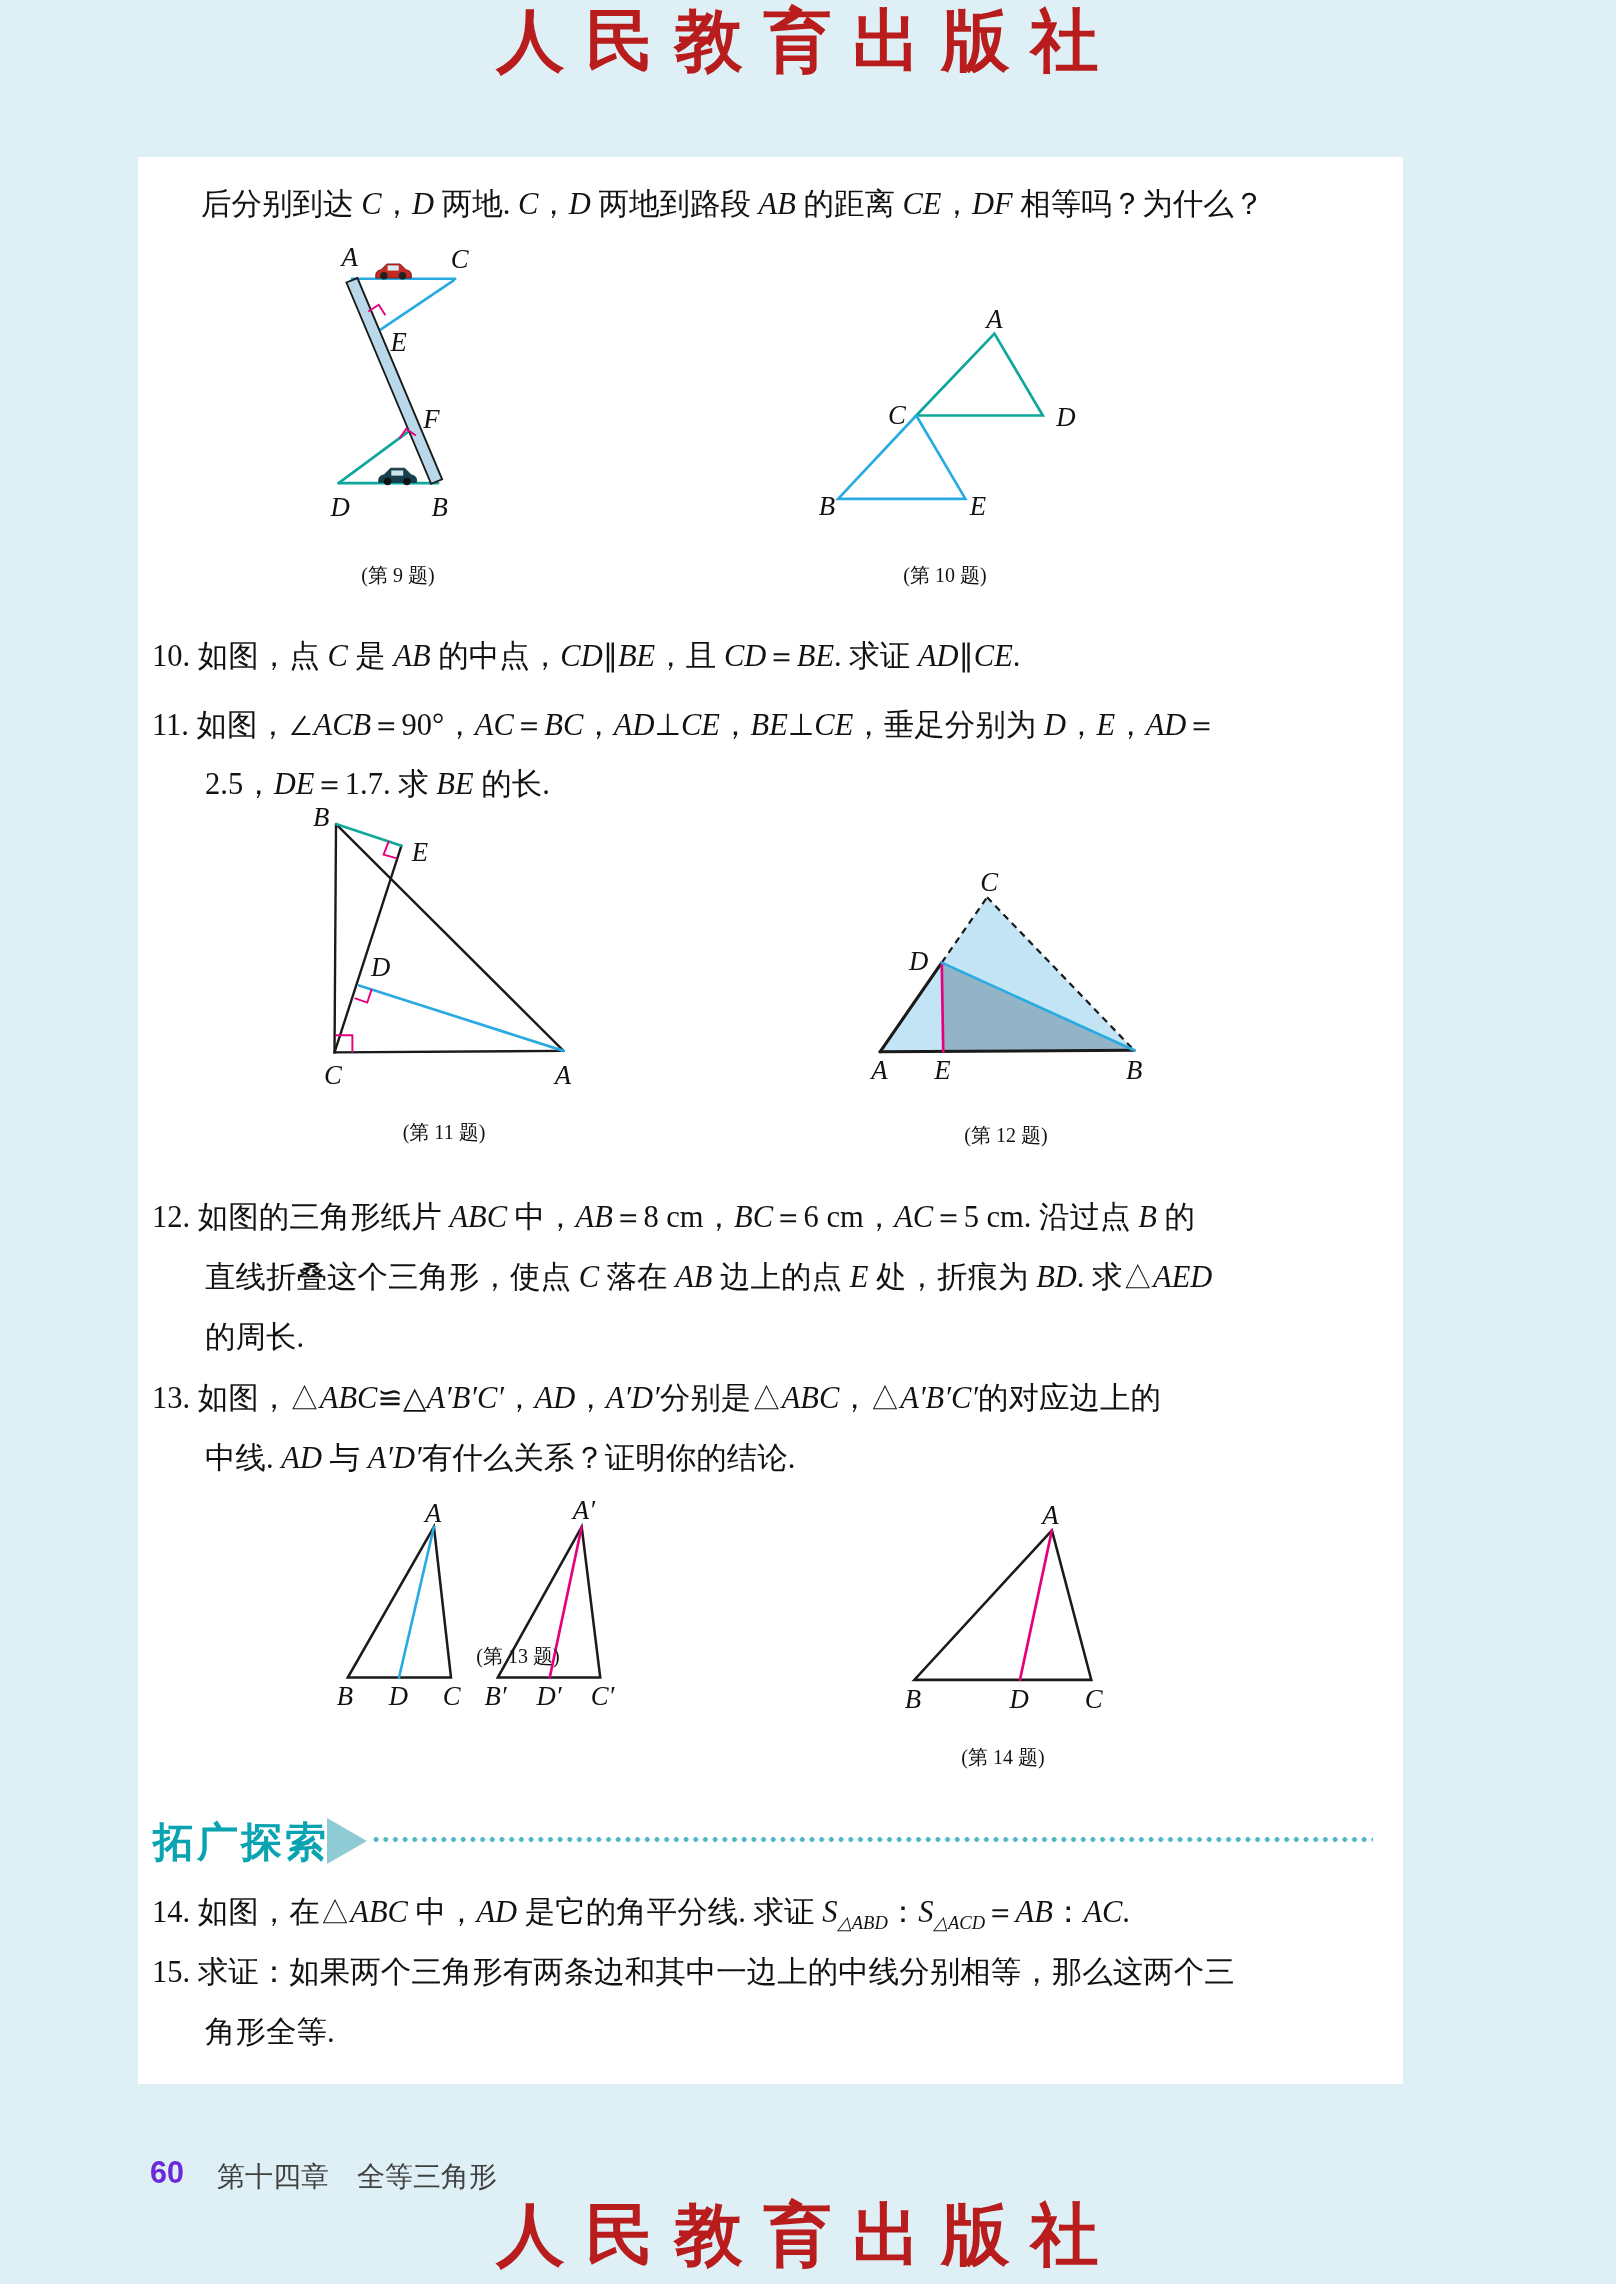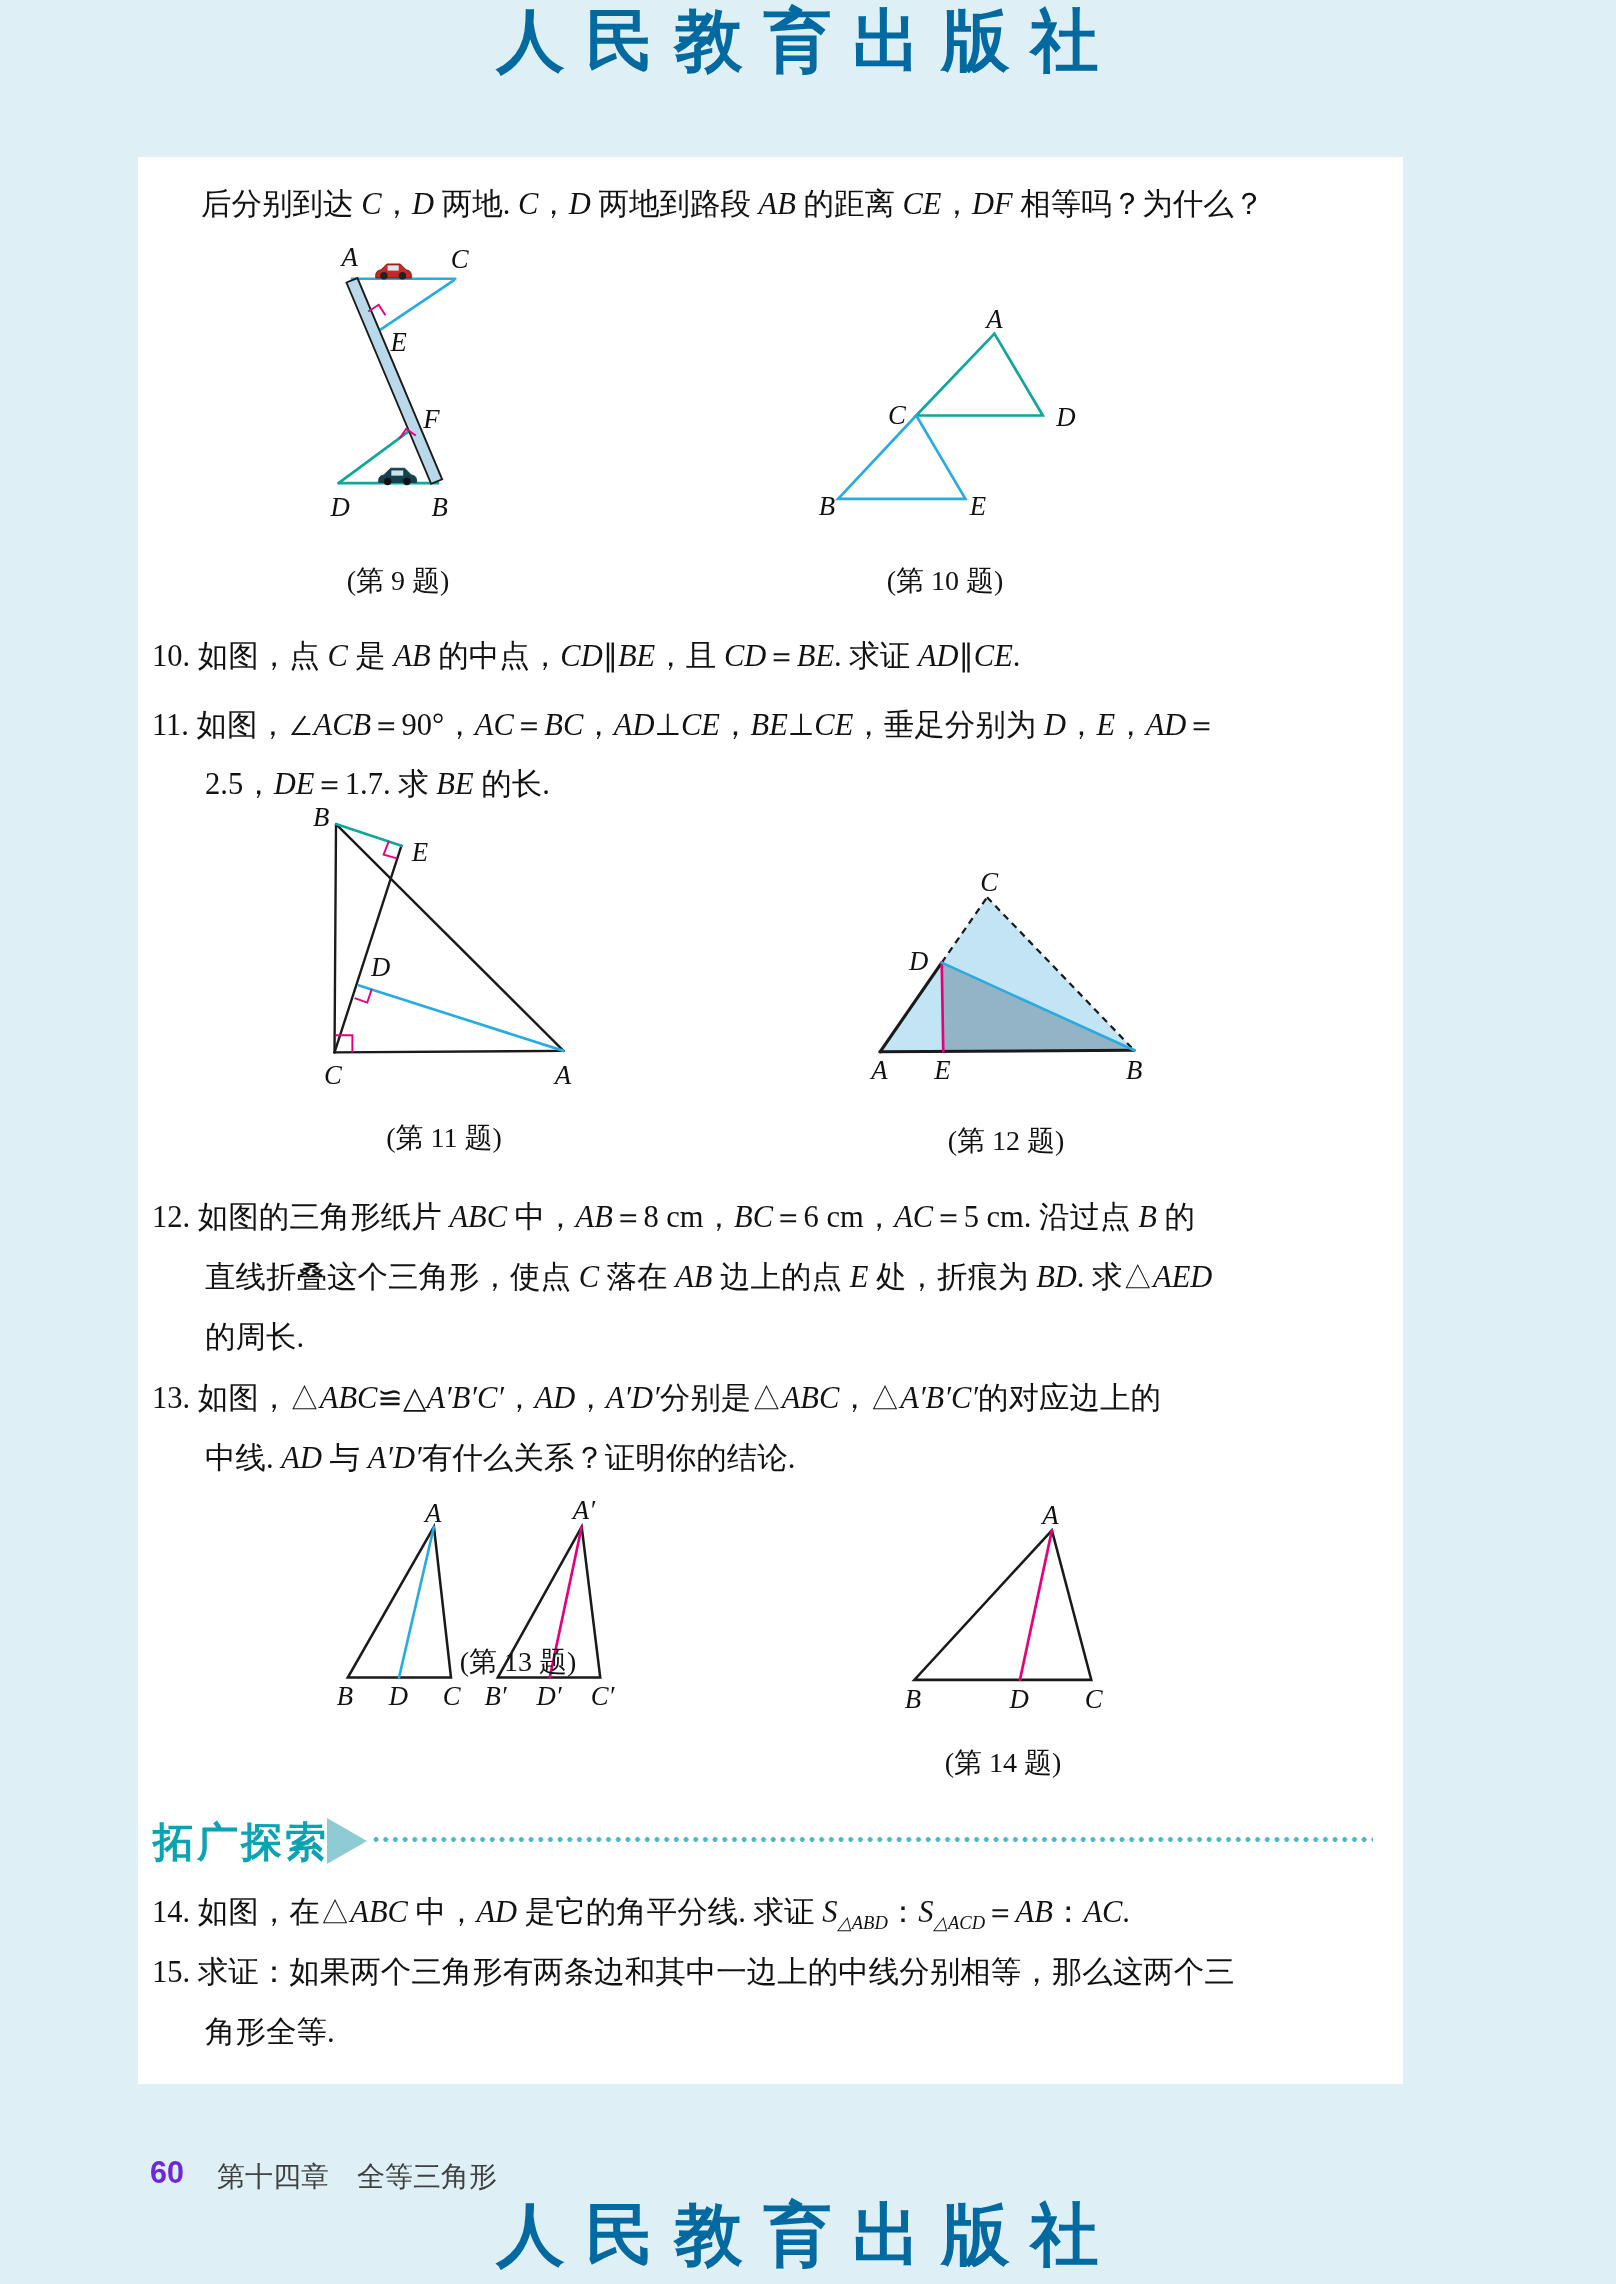--- a/index.html
+++ b/index.html
@@ -1,26 +1,26 @@
 <!DOCTYPE html>
 <html style="font-size:12px"><head>
 <meta charset="utf-8">
 <style>
   html,body{margin:0;padding:0;background:#def0f5;}
   .page{position:relative;width:1616px;height:2284px;background:#def0f5;
         font-family:"Liberation Serif",serif;color:#111;overflow:hidden;}
   .sheet{position:absolute;left:138px;top:157px;width:1265px;height:1927px;background:#ffffff;}
   .wm{position:absolute;left:50%;transform:translateX(-50%);white-space:nowrap;
-      font-family:"Liberation Serif",serif;font-weight:bold;color:#0369a1;
+      font-family:"Liberation Serif",serif;font-weight:bold;color:#b91c1c;
       font-size:68px;letter-spacing:21px;line-height:1.15;}
   .line{position:absolute;font-size:30.5px;line-height:37px;white-space:nowrap;
         font-family:"Liberation Serif",serif;color:#121212;}
   .line i{font-family:"Liberation Serif",serif;font-style:italic;}
   .line sub{font-size:18.6px;line-height:0;}
-  .caption{position:absolute;font-size:28px;transform:translateX(-50%);white-space:nowrap;color:#121212;}
+  .caption{position:absolute;font-size:20px;transform:translateX(-50%);white-space:nowrap;color:#121212;}
   .sec-head{position:absolute;left:153px;top:1815px;font-size:41px;font-weight:bold;
             color:#0aa3b2;font-family:"Liberation Sans",sans-serif;letter-spacing:3px;}
   .sec-tri{position:absolute;left:327px;top:1818px;width:0;height:0;
            border-left:40px solid #8fcbd5;border-top:23px solid transparent;border-bottom:23px solid transparent;}
   .sec-dots{position:absolute;left:373px;top:1836px;width:1000px;height:7.4px;
             background-image:radial-gradient(circle at 3px 3.7px,#4fb6c6 2.2px,rgba(255,255,255,0) 2.8px);
             background-size:9.7px 7.4px;background-repeat:repeat-x;}
   .footer-num{position:absolute;left:150px;top:2155px;font-family:"Liberation Sans",sans-serif;
               font-weight:bold;font-size:30.5px;color:#6d28d9;}
   .footer-ch{position:absolute;left:217px;top:2158px;font-size:28px;color:#404040;}

